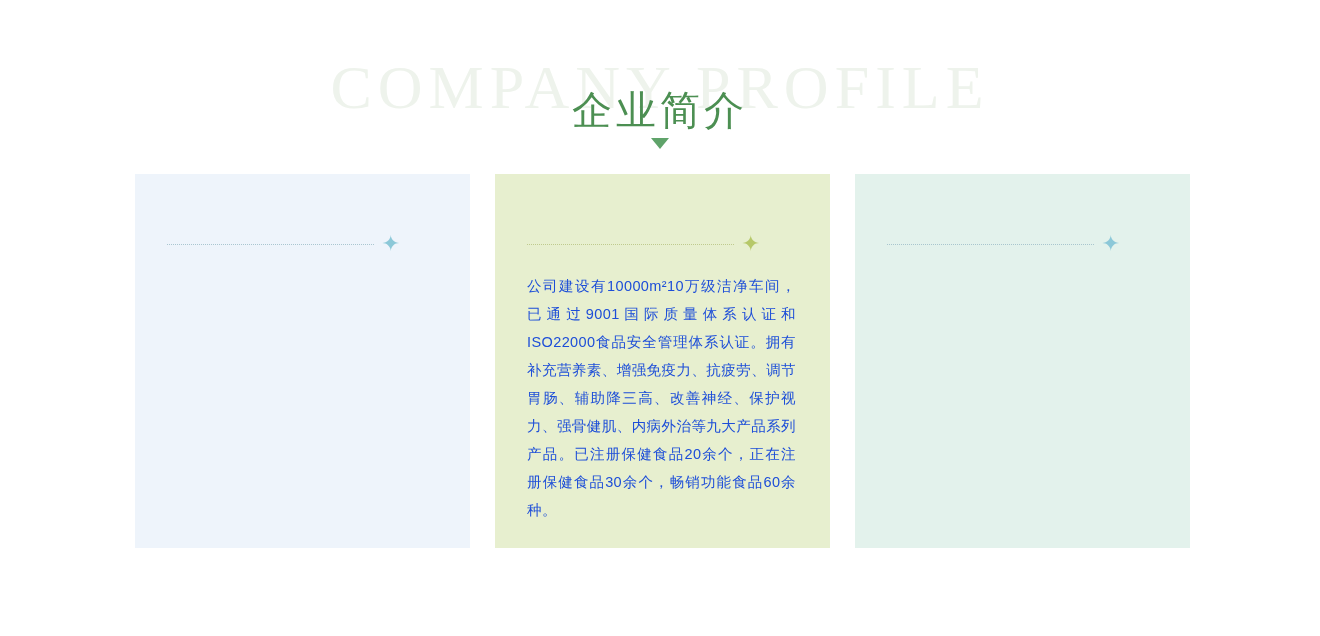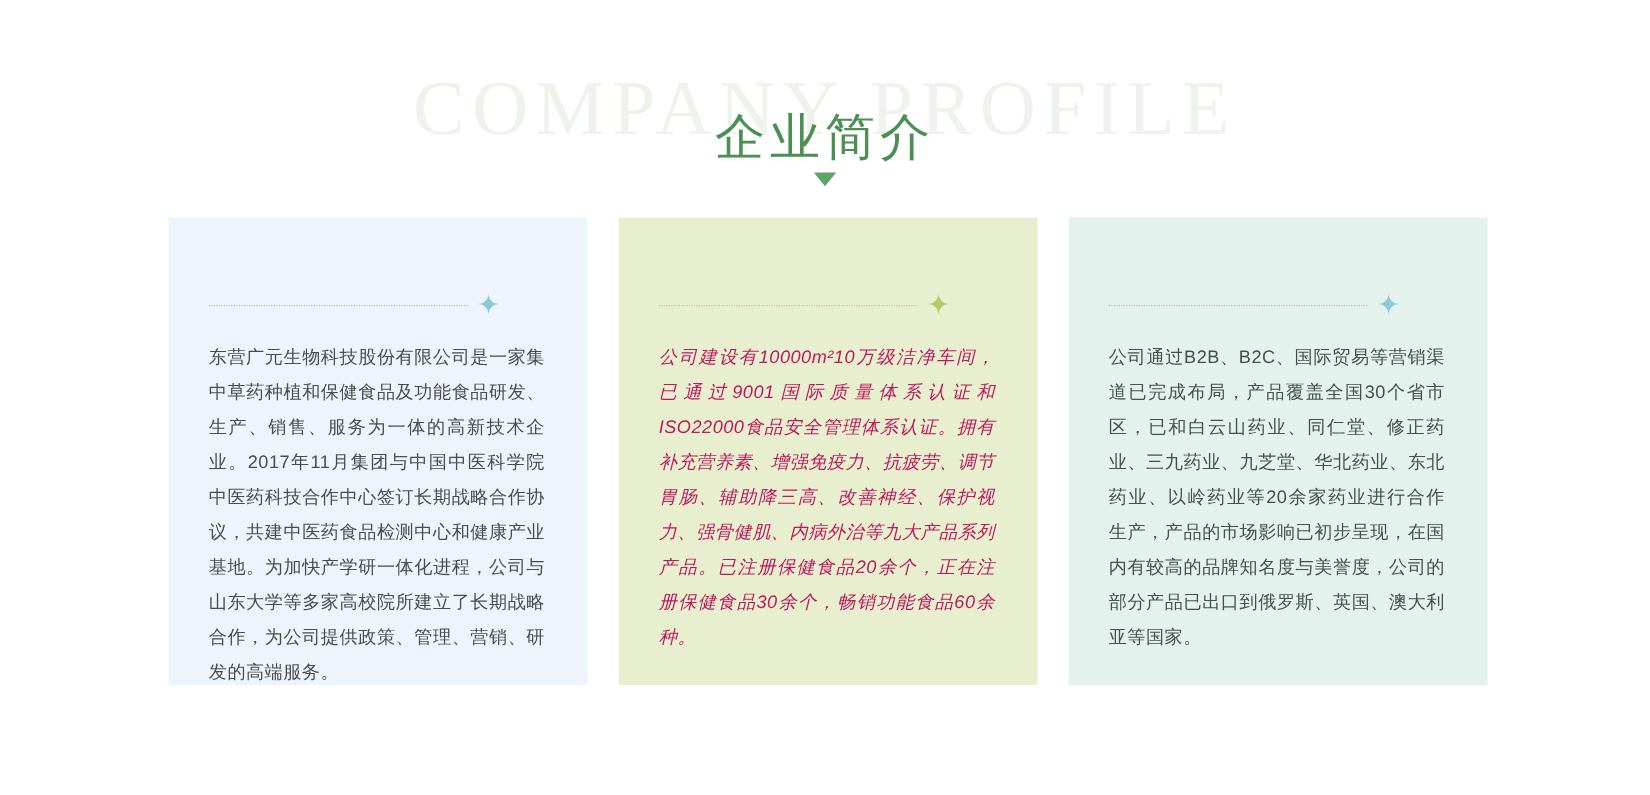--- a/index.html
+++ b/index.html
@@ -116,54 +116,52 @@
 
   .card-text {
     font-size: 14.5px;
     line-height: 28px;
     color: #4a4a4a;
     letter-spacing: 0.4px;
     text-align: justify;
     padding-right: 2px;
   }
   .card-1 .card-text { color: #4c4c4c; }
-  .card-2 .card-text { color: #be185d; font-style: italic; }
+  .card-2 .card-text { color: #1d4ed8; }
   .card-3 .card-text { color: #45504c; }
 </style>
 </head>
 <body>
 
 <div class="page">
 
   <div class="heading">
     <div class="heading-watermark">COMPANY PROFILE</div>
     <div class="heading-title">企业简介</div>
     <div class="heading-caret"></div>
   </div>
 
   <div class="cards">
 
     <div class="card card-1">
       <div class="card-deco">
         <div class="deco-line"></div>
         <div class="deco-star">✦</div>
       </div>
-      <div class="card-text">东营广元生物科技股份有限公司是一家集中草药种植和保健食品及功能食品研发、生产、销售、服务为一体的高新技术企业。2017年11月集团与中国中医科学院中医药科技合作中心签订长期战略合作协议，共建中医药食品检测中心和健康产业基地。为加快产学研一体化进程，公司与山东大学等多家高校院所建立了长期战略合作，为公司提供政策、管理、营销、研发的高端服务。</div>
     </div>
 
     <div class="card card-2">
       <div class="card-deco">
         <div class="deco-line"></div>
         <div class="deco-star">✦</div>
       </div>
       <div class="card-text">公司建设有10000m²10万级洁净车间，已通过9001国际质量体系认证和ISO22000食品安全管理体系认证。拥有补充营养素、增强免疫力、抗疲劳、调节胃肠、辅助降三高、改善神经、保护视力、强骨健肌、内病外治等九大产品系列产品。已注册保健食品20余个，正在注册保健食品30余个，畅销功能食品60余种。</div>
     </div>
 
     <div class="card card-3">
       <div class="card-deco">
         <div class="deco-line"></div>
         <div class="deco-star">✦</div>
       </div>
-      <div class="card-text">公司通过B2B、B2C、国际贸易等营销渠道已完成布局，产品覆盖全国30个省市区，已和白云山药业、同仁堂、修正药业、三九药业、九芝堂、华北药业、东北药业、以岭药业等20余家药业进行合作生产，产品的市场影响已初步呈现，在国内有较高的品牌知名度与美誉度，公司的部分产品已出口到俄罗斯、英国、澳大利亚等国家。</div>
     </div>
 
   </div>
 </div>
 
 </body></html>

